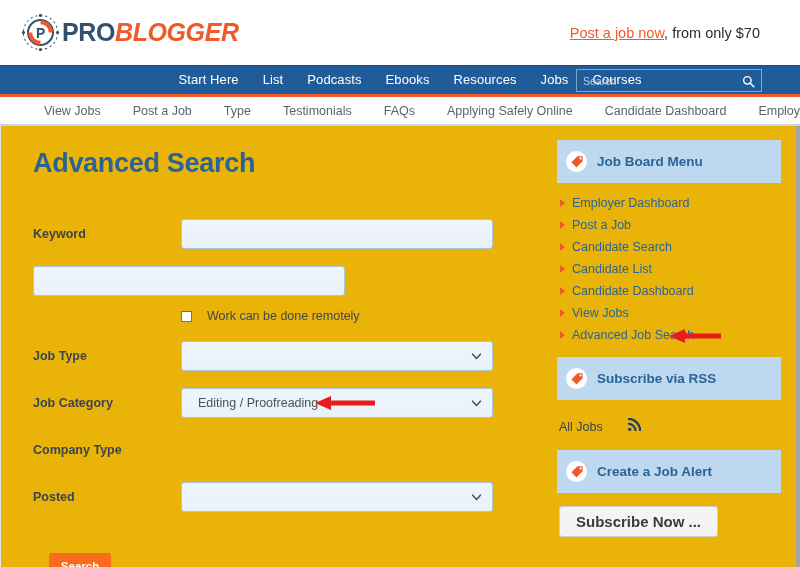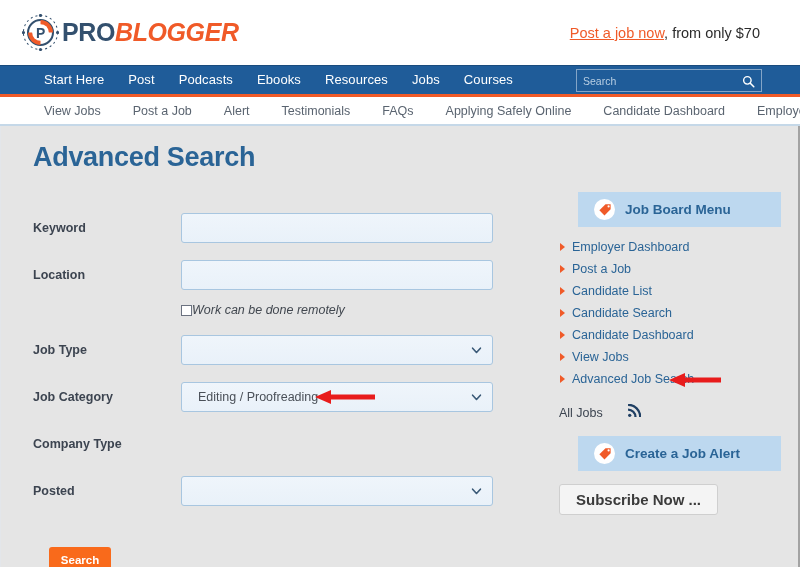--- a/index.html
+++ b/index.html
@@ -71,20 +71,21 @@
     position: relative;
     height: 32px;
     background: #1f5c99;
     background-image:
       radial-gradient(circle at 1px 1px, rgba(255,255,255,0.13) 0.6px, transparent 0.7px);
     background-size: 4px 4px;
     border-bottom: 3px solid #f05a28;
     display: flex;
     align-items: center;
     padding-left: 44px;
+    justify-content: center;
   }
   .nav-primary::before{
     content:"";
     position:absolute; left:0; top:0; right:0; height:1px;
     background:rgba(0,0,0,0.18);
   }
 
   .nav-primary .nav-item {
     color: #ffffff;
     font-size: 13px;
@@ -132,24 +133,23 @@
     margin-right: 32px;
     white-space: nowrap;
     cursor: pointer;
   }
 
   
   .content-area {
     position: relative;
     display: flex;
     height: 441px;
-    background: #e5e5e5;
+    background: #eab308;
     border-left: 1px solid #e3e6ea;
-    border-right: 2px solid #a3a3a3;
-    align-items: center;
+    border-right: 4px solid #a3a3a3;
   }
 
   .main-col {
     width: 540px;
     padding: 22px 0 0 32px;
     flex: none;
   }
 
   .page-title {
     font-size: 27px;
@@ -195,22 +195,21 @@
     transform: translateY(-50%);
     width: 13px; height: 13px;
   }
   .field .val { color: #4a5058; font-size: 12.5px; }
   .field .val.placeholder { color: #5a616a; }
 
   .checkbox-row {
     display: flex;
     align-items: center;
     margin: -4px 0 18px 148px;
-    gap: 0;
-    font-style: italic;
+    gap: 15px;
   }
   .chkbox {
     width: 11px; height: 11px;
     border: 1px solid #6b7280;
     background: #fff;
     flex: none;
     cursor: pointer;
   }
   .chk-label { font-size: 12.5px; color: #41474f; }
 
@@ -236,28 +235,27 @@
   }
 
   
   .sidebar {
     width: 258px;
     flex: none;
     padding: 14px 18px 0 16px;
   }
 
   .panel-head {
-    height: 35px;
+    height: 43px;
     background: #bdd8ef;
     display: flex;
     align-items: center;
-    padding-left: 16px;
+    padding-left: 9px;
     gap: 10px;
     margin-bottom: 13px;
-    margin-left: 21px;
   }
   .panel-head .title {
     font-size: 13.5px;
     font-weight: 700;
     color: #2a6496;
   }
   .tag-badge {
     width: 21px; height: 21px;
     border-radius: 50%;
     background: #ffffff;
@@ -343,42 +341,42 @@
       </span>
     </div>
 
     <div class="post-job-line">
       <a href="#">Post a job now</a><span>, from only $70</span>
     </div>
   </div>
 
   <div class="nav-primary">
     <span class="nav-item">Start Here</span>
-    <span class="nav-item">Post</span>
+    <span class="nav-item">List</span>
     <span class="nav-item">Podcasts</span>
     <span class="nav-item">Ebooks</span>
     <span class="nav-item">Resources</span>
     <span class="nav-item">Jobs</span>
     <span class="nav-item">Courses</span>
 
     <div class="search-box">
       <input type="text" placeholder="Search" style="">
       <span class="search-ico">
         <svg width="13" height="13" viewBox="0 0 16 16">
           <circle cx="6.6" cy="6.6" r="4.6" fill="none" stroke="#ffffff" stroke-width="1.7"></circle>
           <line x1="10.2" y1="10.2" x2="14.5" y2="14.5" stroke="#ffffff" stroke-width="1.9" stroke-linecap="round"></line>
         </svg>
       </span>
     </div>
   </div>
 
   <div class="nav-secondary">
     <span class="subnav-item">View Jobs</span>
     <span class="subnav-item">Post a Job</span>
-    <span class="subnav-item">Alert</span>
+    <span class="subnav-item">Type</span>
     <span class="subnav-item">Testimonials</span>
     <span class="subnav-item">FAQs</span>
     <span class="subnav-item">Applying Safely Online</span>
     <span class="subnav-item">Candidate Dashboard</span>
     <span class="subnav-item">Employer Dashboard</span>
   </div>
 
   <div class="content-area">
 
     <div class="main-col">
@@ -386,21 +384,20 @@
       <div class="page-title">Advanced Search</div>
 
       <div class="form-row">
         <span class="form-label">Keyword</span>
         <div class="field">
           <span class="val"></span>
         </div>
       </div>
 
       <div class="form-row">
-        <span class="form-label">Location</span>
         <div class="field">
           <span class="val"></span>
         </div>
       </div>
 
       <div class="checkbox-row">
         <span class="chkbox"></span>
         <span class="chk-label">Work can be done remotely</span>
       </div>
 
@@ -468,45 +465,54 @@
       <div class="side-link">
         <span class="tri"></span>
         <span class="lbl">Employer Dashboard</span>
       </div>
       <div class="side-link">
         <span class="tri"></span>
         <span class="lbl">Post a Job</span>
       </div>
       <div class="side-link">
         <span class="tri"></span>
+        <span class="lbl">Candidate Search</span>
+      </div>
+      <div class="side-link">
+        <span class="tri"></span>
         <span class="lbl">Candidate List</span>
-      </div>
-      <div class="side-link">
-        <span class="tri"></span>
-        <span class="lbl">Candidate Search</span>
       </div>
       <div class="side-link">
         <span class="tri"></span>
         <span class="lbl">Candidate Dashboard</span>
       </div>
       <div class="side-link">
         <span class="tri"></span>
         <span class="lbl">View Jobs</span>
       </div>
       <div class="side-link" style="margin-bottom:15px;">
         <span class="tri"></span>
         <span class="lbl">Advanced Job Search</span>
         <span class="arrow-anno" style="left:112px; top:0px;">
           <svg width="52" height="16" viewBox="0 0 52 16">
             <polygon points="0,8 16,1 16,5.5 52,5.5 52,10.5 16,10.5 16,15" fill="#e81c1c"></polygon>
           </svg>
         </span>
       </div>
 
       
+      <div class="panel-head">
+        <span class="tag-badge">
+          <svg width="14" height="14" viewBox="0 0 16 16">
+            <path d="M8.6 1.4 H14.4 V7.2 L7.4 14.2 L1.6 8.4 Z" fill="#f05a28"></path>
+            <circle cx="12.1" cy="3.9" r="1.25" fill="#ffffff"></circle>
+          </svg>
+        </span>
+        <span class="title">Subscribe via RSS</span>
+      </div>
 
       <div class="rss-row">
         <span class="lbl">All Jobs</span>
         <span>
           <svg width="14" height="14" viewBox="0 0 16 16">
             <circle cx="3.1" cy="12.9" r="1.9" fill="#1f3f63"></circle>
             <path d="M1.2 7.6 A7.2 7.2 0 0 1 8.4 14.8 H11.0 A9.8 9.8 0 0 0 1.2 5.0 Z" fill="#1f3f63"></path>
             <path d="M1.2 2.2 A12.6 12.6 0 0 1 13.8 14.8 H16.4 A15.2 15.2 0 0 0 1.2 -0.4 Z" fill="#1f3f63"></path>
           </svg>
         </span>

